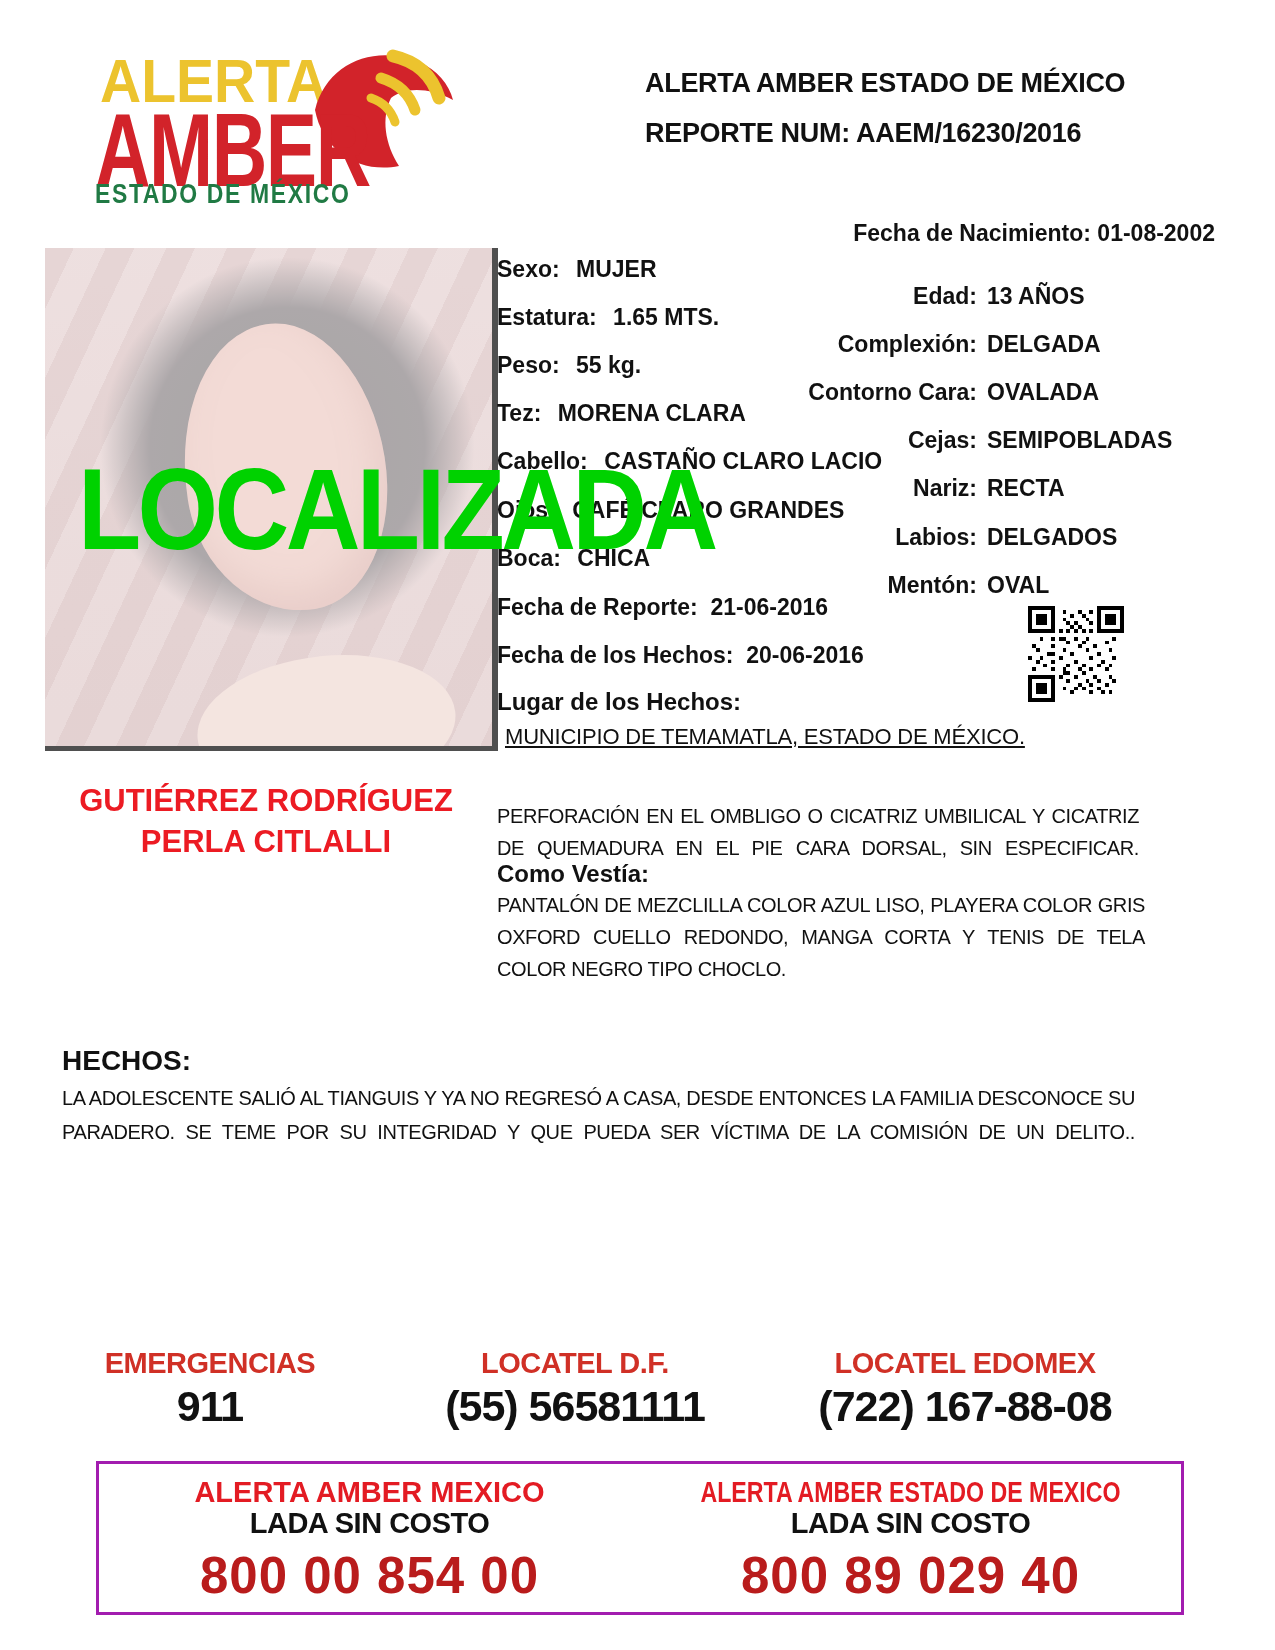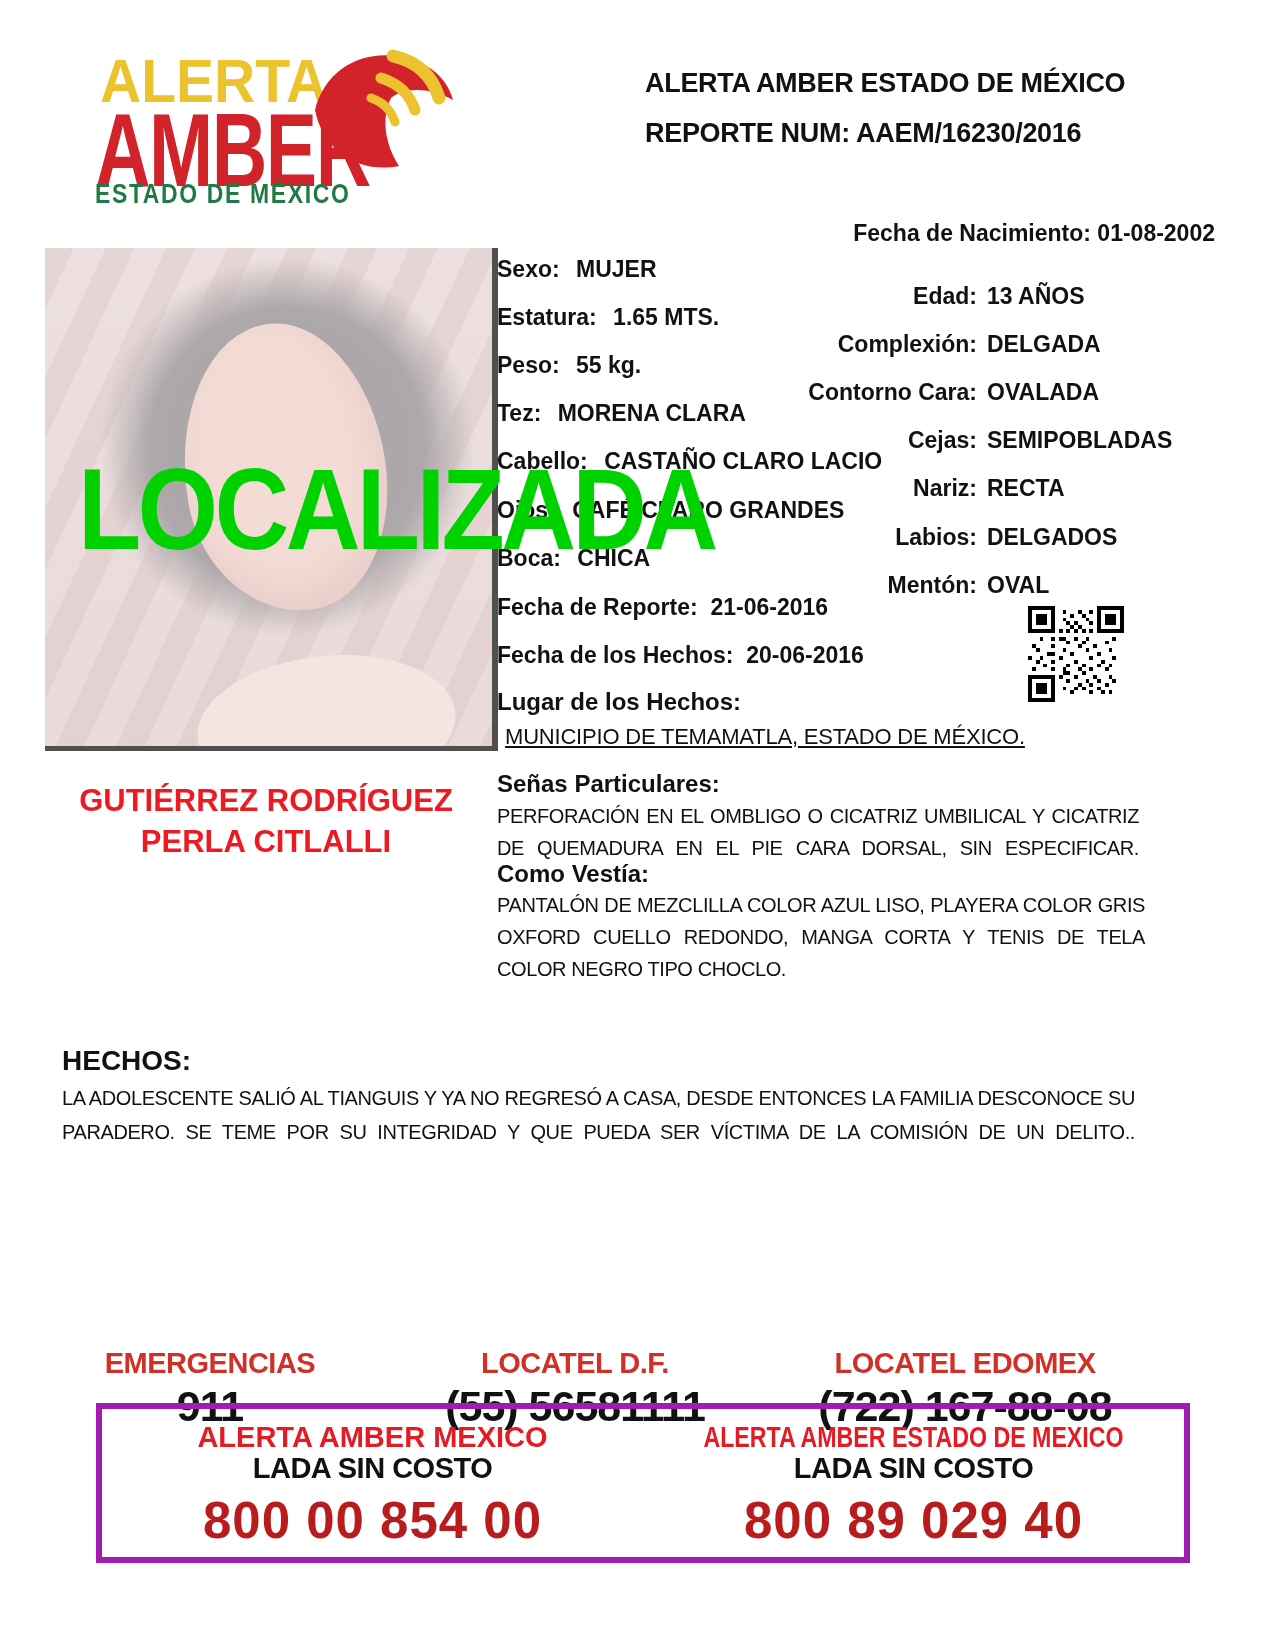--- a/index.html
+++ b/index.html
@@ -66,22 +66,22 @@
 
   
   .contact{position:absolute;top:1318px;text-align:center;margin-top:29px;}
   .contact .clabel{color:#D03026;font-weight:bold;font-size:29px;letter-spacing:-0.5px;white-space:nowrap;}
   .contact .cnum{color:#111;font-weight:bold;font-size:43px;letter-spacing:-1px;margin-top:2px;white-space:nowrap;}
   .c1{left:60px;width:300px;}
   .c2{left:420px;width:310px;}
   .c3{left:795px;width:340px;}
 
   
-  .hotbox{position:absolute;left:96px;top:1403px;width:1082px;height:148px;
-     border:6px solid #a21caf;display:flex;justify-content:flex-end;}
+  .hotbox{position:absolute;left:96px;top:1461px;width:1082px;height:148px;
+     border:3px solid #a21caf;display:flex;justify-content:flex-end;}
   .hotcol{flex:1;text-align:center;padding-top:12px;}
   .hot-title{color:#E31B23;font-weight:bold;font-size:29px;white-space:nowrap;}
   .hot-title.narrow{transform:scaleX(0.8);transform-origin:center;}
   .hot-sub{color:#111;font-weight:bold;font-size:29px;margin-top:-2px;letter-spacing:-0.5px;}
   .hot-num{color:#b91c1c;font-weight:bold;font-size:51px;letter-spacing:1px;margin-top:6px;white-space:nowrap;}
 </style>
 </head>
 <body>
 
 <div id="page">
@@ -194,21 +194,20 @@
     </div>
 
     <div class="abs dlabel" style="top:642px;">
       <span>Fecha de los Hechos:</span>&nbsp;
       <span>20-06-2016</span>
     </div>
 
     <div class="abs heading" style="top:688px;">Lugar de los Hechos:</div>
     <div class="abs lugar-val" style="top:724px;left:8px;text-decoration:underline;">MUNICIPIO DE TEMAMATLA, ESTADO DE MÉXICO.</div>
 
-    <div class="abs heading" style="top:770px;">Señas Particulares:</div>
     <div class="abs body-txt just-last" style="top:800px;width:642px;">PERFORACIÓN EN EL OMBLIGO O CICATRIZ UMBILICAL Y CICATRIZ DE QUEMADURA EN EL PIE CARA DORSAL, SIN ESPECIFICAR.</div>
 
     <div class="abs heading" style="top:860px;">Como Vestía:</div>
     <div class="abs body-txt" style="top:889px;width:648px;">PANTALÓN DE MEZCLILLA COLOR AZUL LISO, PLAYERA COLOR GRIS OXFORD CUELLO REDONDO, MANGA CORTA Y TENIS DE TELA COLOR NEGRO TIPO CHOCLO.</div>
   </div>
 
   <svg class="qr" viewBox="0 0 25 25" shape-rendering="crispEdges">
     <rect x="0" y="0" width="25" height="25" fill="#fff"></rect>
     <rect x="0" y="0" width="7" height="7" fill="#000"></rect>
       <rect x="1" y="1" width="5" height="5" fill="#fff"></rect>

